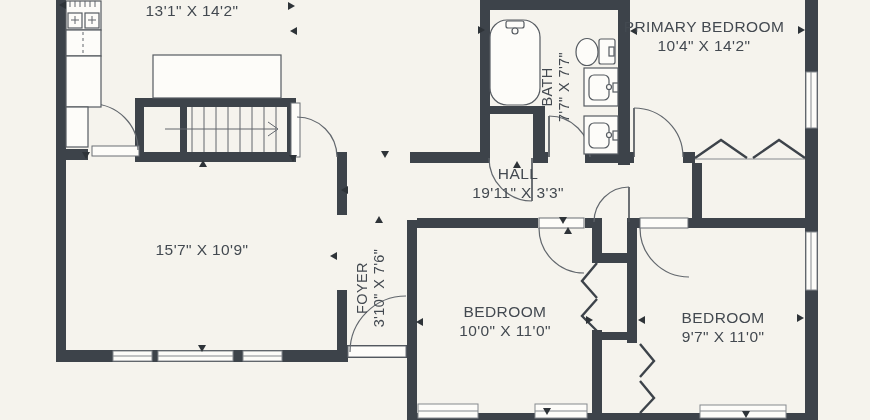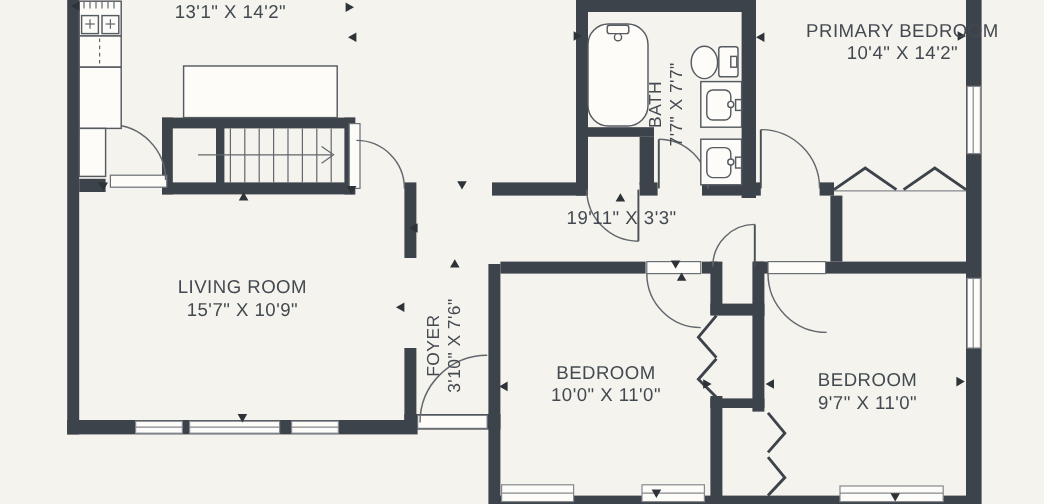--- a/index.html
+++ b/index.html
@@ -214,29 +214,29 @@
   </g>
 </svg>
 
   <div class="label" style="left:192px;top:11px">
     <div>13'1" X 14'2"</div>
   </div>
   <div class="label vertical" style="left:556px;top:87px">
     <div>BATH</div>
     <div>7'7" X 7'7"</div>
   </div>
-  <div class="label" style="left:752px;top:36px">
+  <div class="label" style="left:704px;top:36px">
     <div>PRIMARY BEDROOM</div>
     <div>10'4" X 14'2"</div>
   </div>
   <div class="label" style="left:518px;top:183px">
+    <div>HALL</div>
     <div>19'11" X 3'3"</div>
   </div>
   <div class="label" style="left:202px;top:250px">
-    <div>LIVING ROOM</div>
     <div>15'7" X 10'9"</div>
   </div>
   <div class="label vertical" style="left:371px;top:288px">
     <div>FOYER</div>
     <div>3'10" X 7'6"</div>
   </div>
   <div class="label" style="left:505px;top:321px">
     <div>BEDROOM</div>
     <div>10'0" X 11'0"</div>
   </div>

